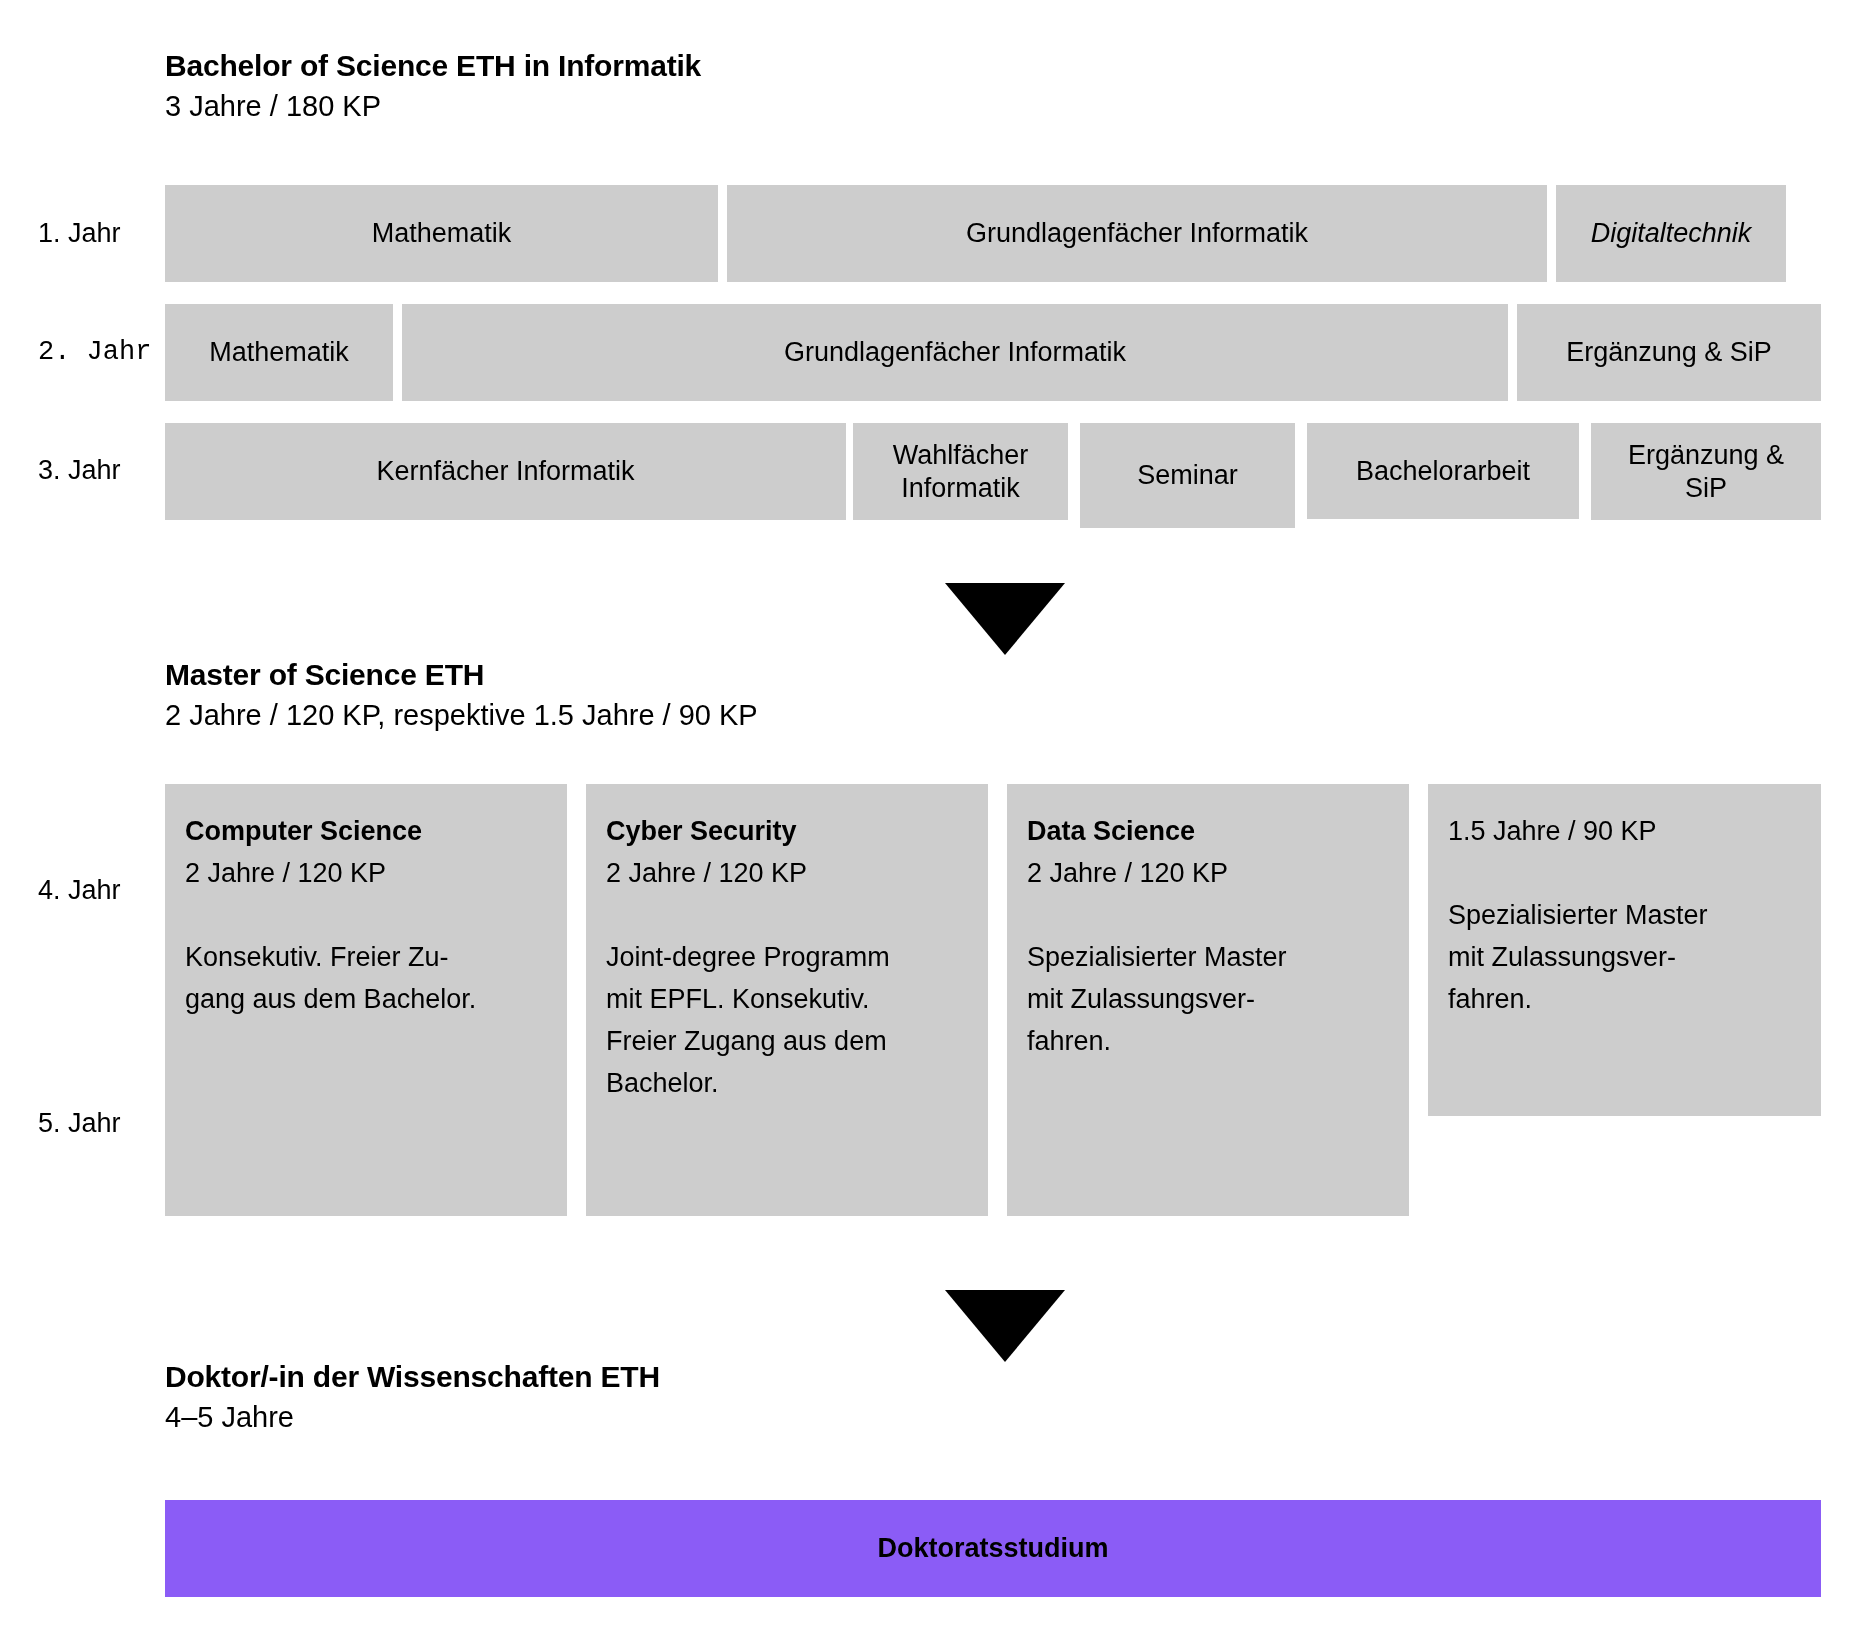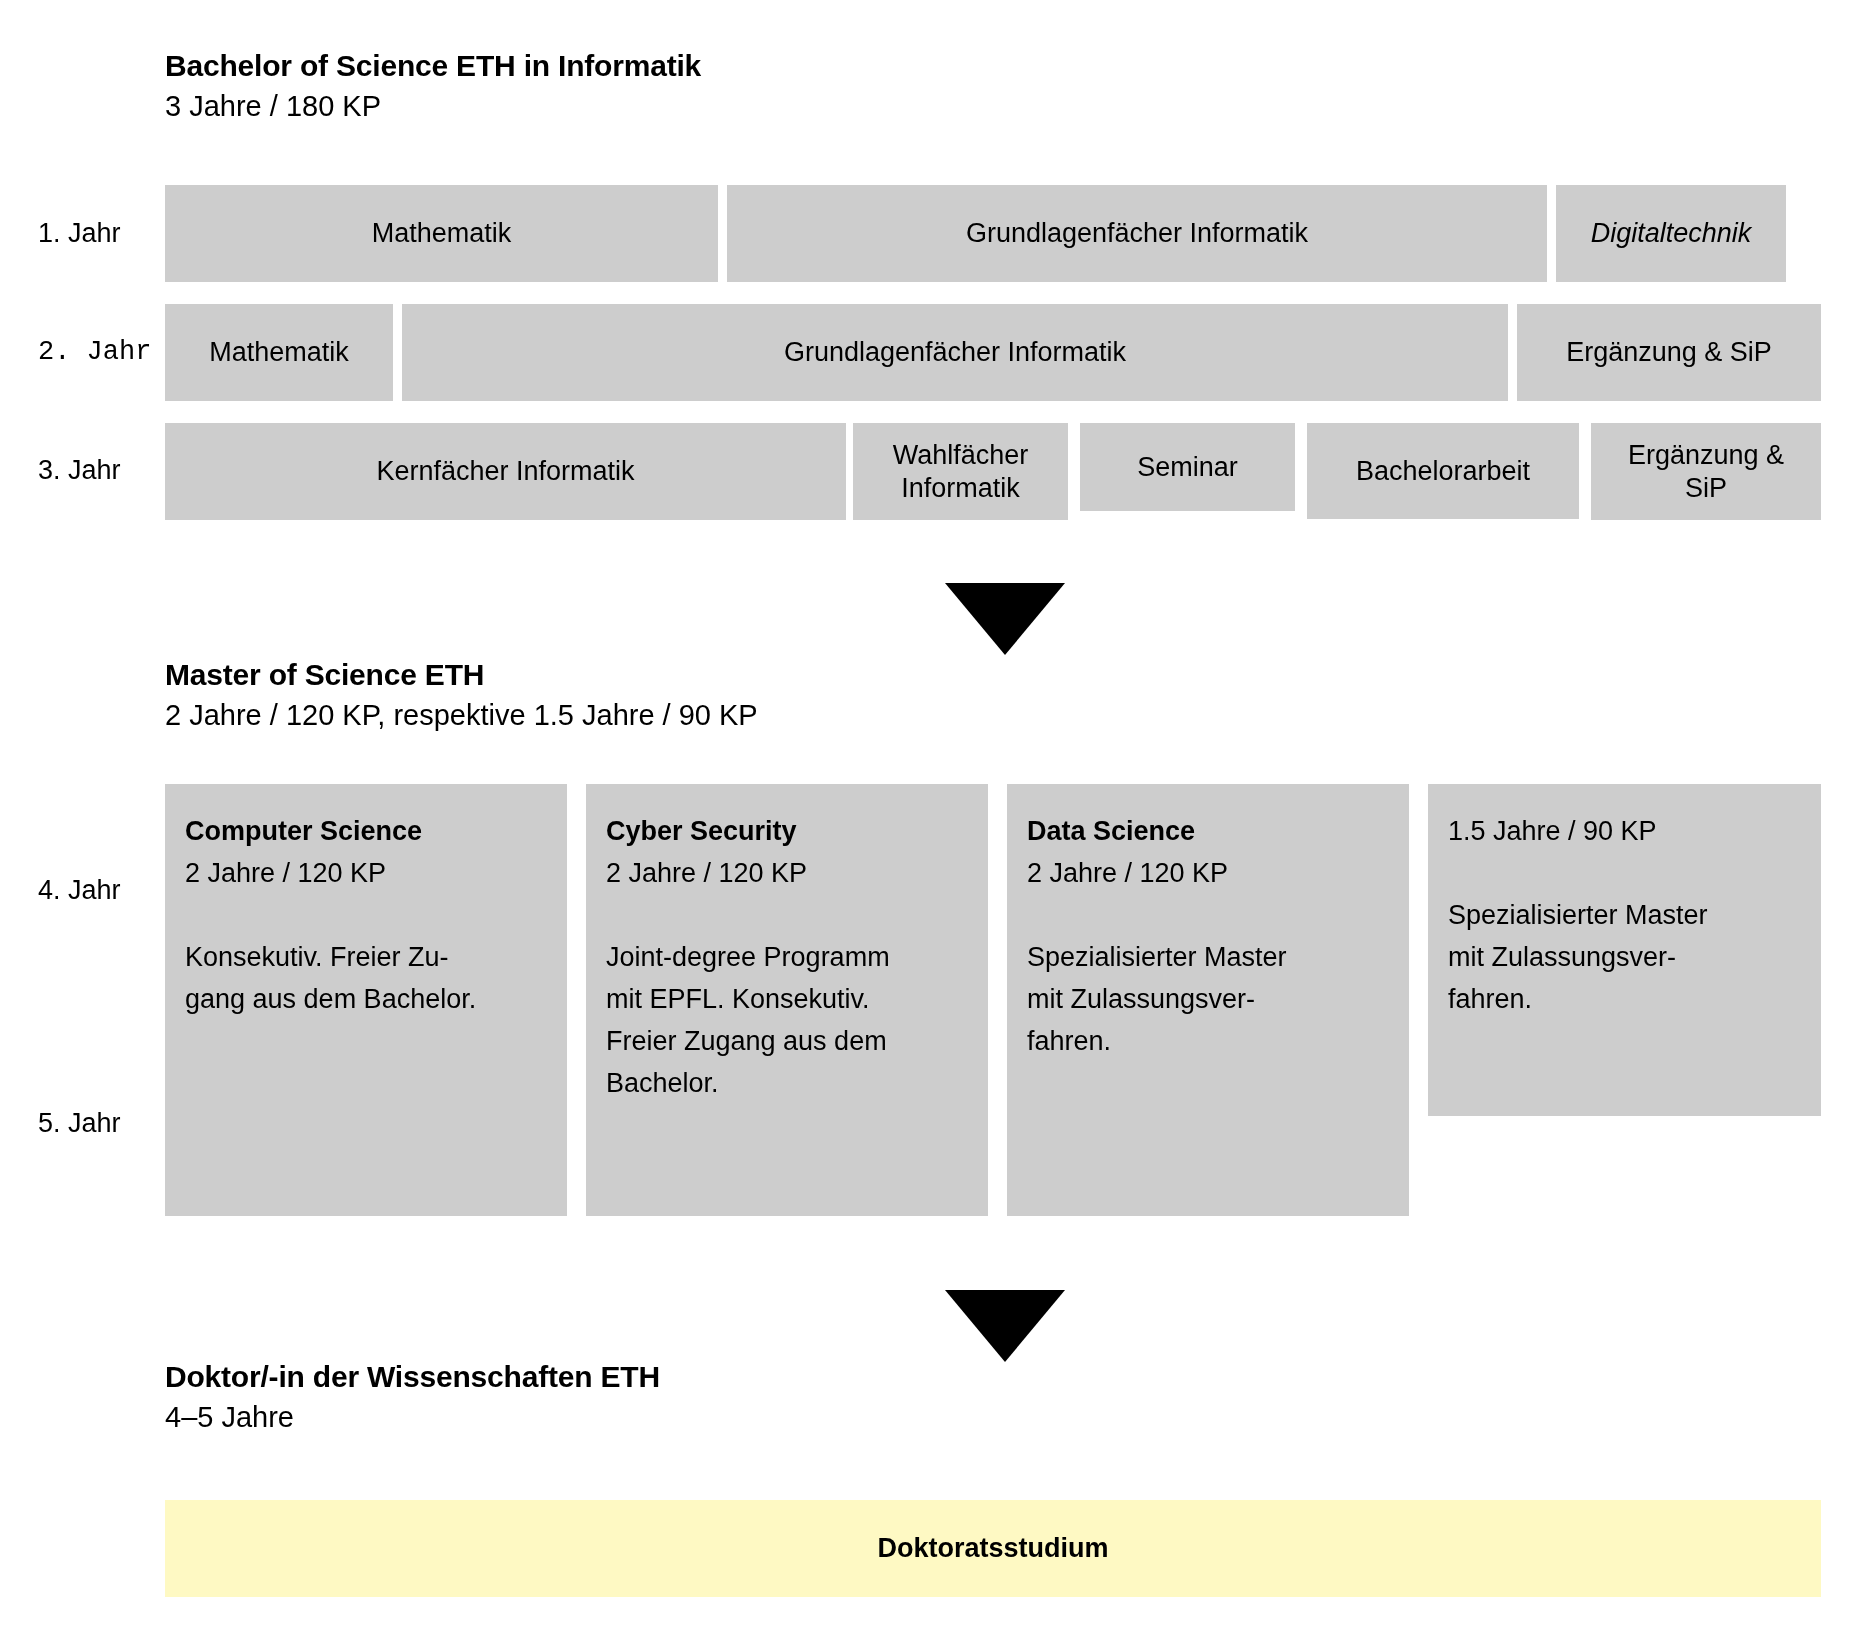--- a/index.html
+++ b/index.html
@@ -101,21 +101,21 @@
     width: 0;
     height: 0;
     border-left: 60px solid transparent;
     border-right: 60px solid transparent;
     border-top: 72px solid #000000;
   }
 
   
   .doc-bar {
     position: absolute;
-    background: #fef9c3;
+    background: #8b5cf6;
     display: flex;
     align-items: center;
     justify-content: center;
     font-size: 27px;
     font-weight: bold;
     color: #000;
   }
 </style>
 </head>
 <body>
@@ -135,21 +135,21 @@
   <div class="block" style="left:727px; top:185px; width:820px; height:97px;">Grundlagenfächer Informatik</div>
   <div class="block" style="left:1556px; top:185px; width:230px; height:97px;font-style:italic;">Digitaltechnik</div>
 
   <div class="block" style="left:165px; top:304px; width:228px; height:97px;">Mathematik</div>
   <div class="block" style="left:402px; top:304px; width:1106px; height:97px;">Grundlagenfächer Informatik</div>
   <div class="block" style="left:1517px; top:304px; width:304px; height:97px;">Ergänzung &amp; SiP</div>
 
   <div class="block" style="left:165px; top:423px; width:681px; height:97px;">Kernfächer Informatik</div>
   <div class="block" style="left:853px; top:423px; width:215px; height:97px; white-space:pre-line;">Wahlfächer
 Informatik</div>
-  <div class="block" style="left:1080px; top:423px; width:215px; height:88px;">Seminar</div>
+  <div class="block" style="left:1080px; top:423px; width:215px; height:105px;">Seminar</div>
   <div class="block" style="left:1307px; top:423px; width:272px; height:96px;">Bachelorarbeit</div>
   <div class="block" style="left:1591px; top:423px; width:230px; height:97px; white-space:pre-line;">Ergänzung &amp;
 SiP</div>
 
   <div class="arrow" style="left:945px; top:583px;"></div>
 
   <div class="sec-head" style="top:655px;">
     <div class="sec-title">Master of Science ETH</div>
     <div class="sec-sub">2 Jahre / 120 KP, respektive 1.5 Jahre / 90 KP</div>
   </div>

